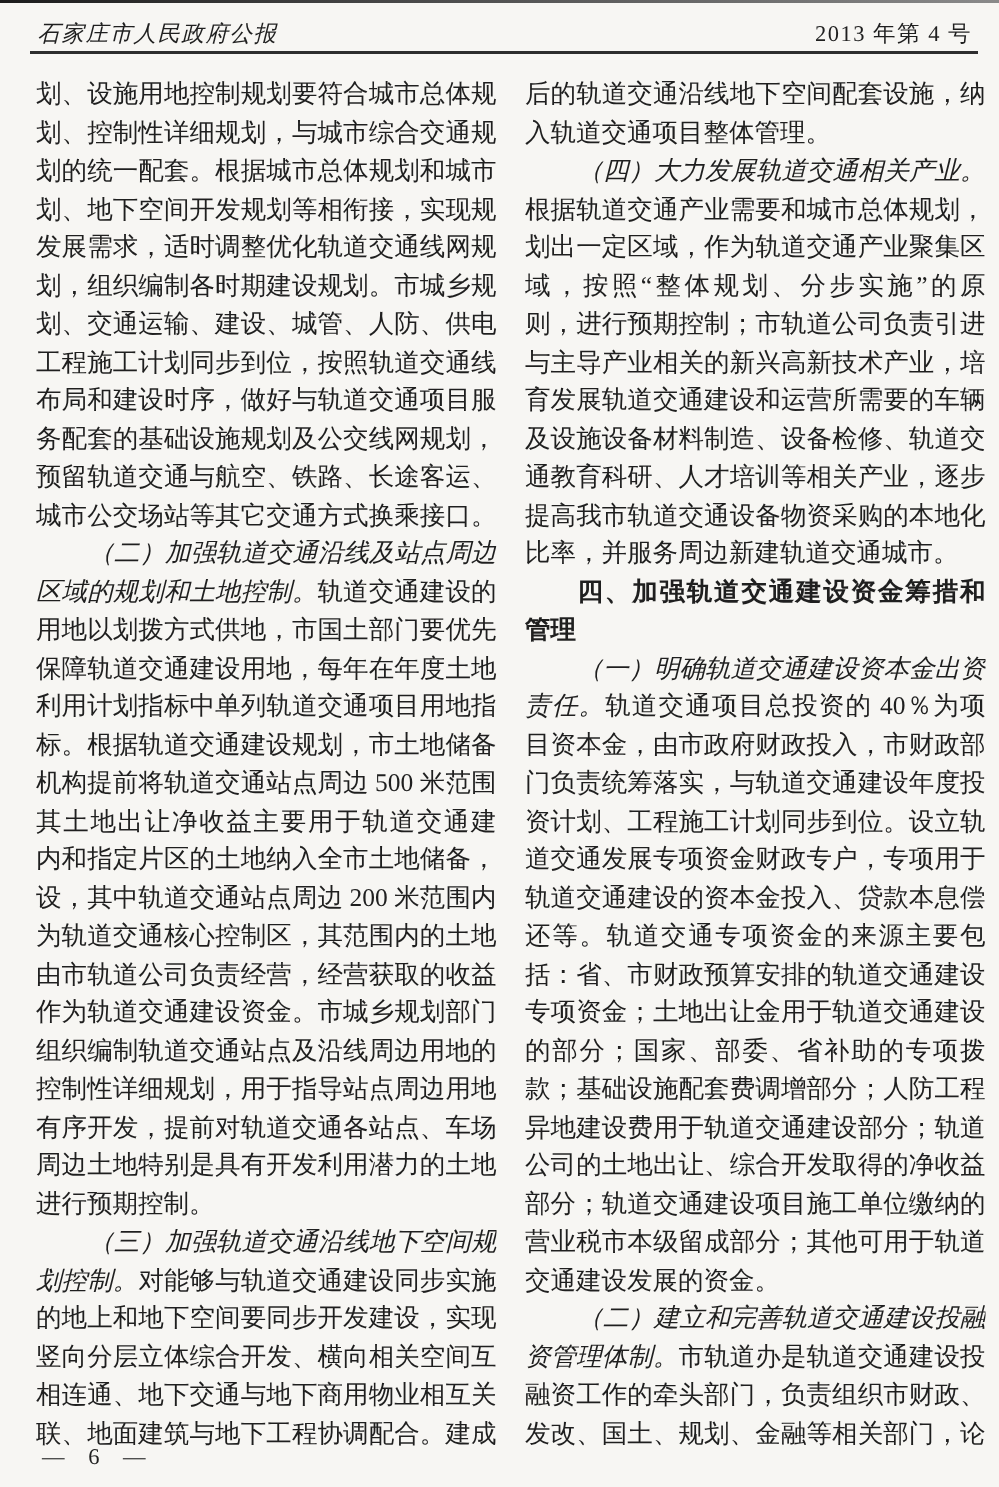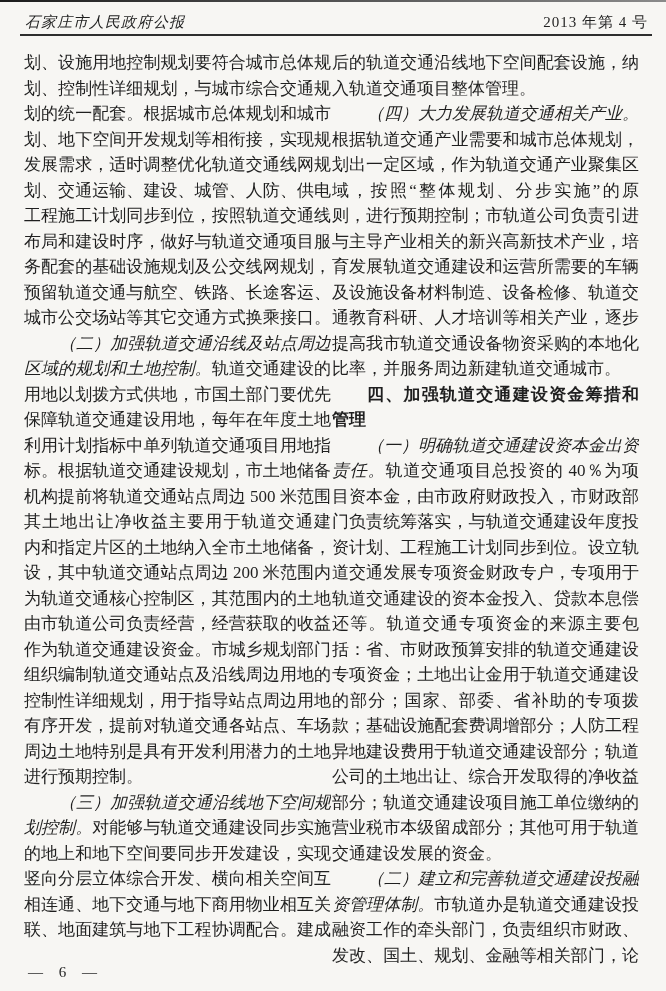--- a/index.html
+++ b/index.html
@@ -41,21 +41,21 @@
     left: 20px;
     right: 14px;
     height: 2px;
     background: #2e2e2e;
   }
   .columns {
     position: absolute;
     top: 50px;
     left: 24px;
     display: flex;
-    gap: 1px;
+    gap: 19px;
   }
   .col {
     width: 307px;
   }
   .line {
     height: 25.5px;
     line-height: 25.5px;
     font-size: 17px;
     text-align: justify;
     text-align-last: justify;
@@ -93,20 +93,21 @@
 
 <div class="header-rule"></div>
 
 <div class="columns">
   <div class="col">
       <div class="line"><span class="song">划、设施用地控制规划要符合城市总体规</span></div>
       <div class="line"><span class="song">划、控制性详细规划，与城市综合交通规</span></div>
       <div class="line"><span class="song">划的统一配套。根据城市总体规划和城市</span></div>
       <div class="line"><span class="song">划、地下空间开发规划等相衔接，实现规</span></div>
       <div class="line"><span class="song">发展需求，适时调整优化轨道交通线网规</span></div>
+      <div class="line"><span class="song">划，组织编制各时期建设规划。市城乡规</span></div>
       <div class="line"><span class="song">划、交通运输、建设、城管、人防、供电</span></div>
       <div class="line"><span class="song">工程施工计划同步到位，按照轨道交通线网</span></div>
       <div class="line"><span class="song">布局和建设时序，做好与轨道交通项目服</span></div>
       <div class="line"><span class="song">务配套的基础设施规划及公交线网规划，</span></div>
       <div class="line"><span class="song">预留轨道交通与航空、铁路、长途客运、</span></div>
       <div class="line"><span class="song">城市公交场站等其它交通方式换乘接口。</span></div>
       <div class="line indent"><span class="kai">（二）加强轨道交通沿线及站点周边</span></div>
       <div class="line"><span class="kai">区域的规划和土地控制。</span><span class="song">轨道交通建设的</span></div>
       <div class="line"><span class="song">用地以划拨方式供地，市国土部门要优先</span></div>
       <div class="line"><span class="song">保障轨道交通建设用地，每年在年度土地</span></div>

